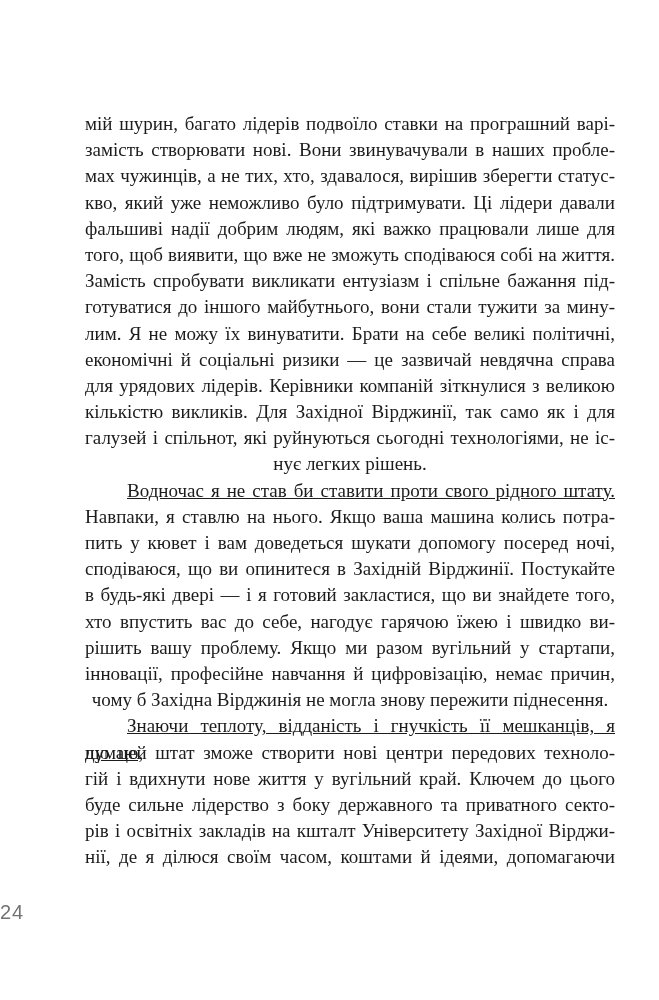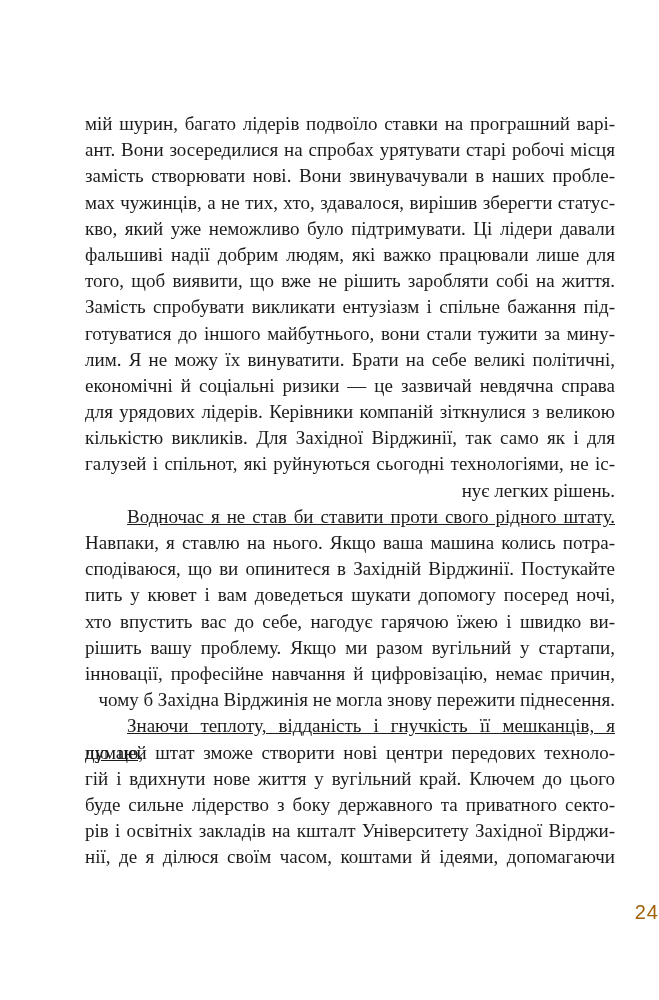--- a/index.html
+++ b/index.html
@@ -16,66 +16,66 @@
     position: absolute;
     left: 85px;
     top: 111px;
     width: 530px;
     color: #1c1c1c;
     font-size: 19px;
   }
   .line {
     height: 26.2px;
     line-height: 26.2px;
-    text-align: right;
+    text-align: center;
   }
   .line.just {
     text-align: justify;
     text-align-last: justify;
   }
   .line.indent {
     text-indent: 42px;
     text-decoration: underline;
   }
   .page-number {
     position: absolute;
     left: 0;
     top: 901px;
     width: 659px;
-    text-align: right;
+    text-align: left;
     font-family: "Liberation Sans", sans-serif;
     font-size: 20px;
     letter-spacing: 1px;
-    color: #a16207;
+    color: #737373;
   }
 </style>
 </head>
 <body>
 
 <div class="page">
   <div class="text-block">
       <div class="line just">мій шурин, багато лідерів подвоїло ставки на програшний варі-</div>
-      <div class="line just">ант. Вони зосередилися на спробах урятувати старі робочі місця</div>
       <div class="line just">замість створювати нові. Вони звинувачували в наших пробле-</div>
       <div class="line just">мах чужинців, а не тих, хто, здавалося, вирішив зберегти статус-</div>
       <div class="line just">кво, який уже неможливо було підтримувати. Ці лідери давали</div>
       <div class="line just">фальшиві надії добрим людям, які важко працювали лише для</div>
-      <div class="line just">того, щоб виявити, що вже не рішить заробляти собі на життя.</div>
+      <div class="line just">того, щоб виявити, що вже не зможуть сподіваюся собі на життя.</div>
       <div class="line just">Замість спробувати викликати ентузіазм і спільне бажання під-</div>
       <div class="line just">готуватися до іншого майбутнього, вони стали тужити за мину-</div>
       <div class="line just">лим. Я не можу їх винуватити. Брати на себе великі політичні,</div>
       <div class="line just">економічні й соціальні ризики — це зазвичай невдячна справа</div>
       <div class="line just">для урядових лідерів. Керівники компаній зіткнулися з великою</div>
       <div class="line just">кількістю викликів. Для Західної Вірджинії, так само як і для</div>
       <div class="line just">галузей і спільнот, які руйнуються сьогодні технологіями, не іс-</div>
       <div class="line">нує легких рішень.</div>
       <div class="line just indent">Водночас я не став би ставити проти свого рідного штату.</div>
       <div class="line just">Навпаки, я ставлю на нього. Якщо ваша машина колись потра-</div>
+      <div class="line just">пить у кювет і вам доведеться шукати допомогу посеред ночі,</div>
       <div class="line just">сподіваюся, що ви опинитеся в Західній Вірджинії. Постукайте</div>
-      <div class="line just">пить у кювет і вам доведеться шукати допомогу посеред ночі,</div>
+      <div class="line just">в будь-які двері — і я готовий закластися, що ви знайдете того,</div>
       <div class="line just">хто впустить вас до себе, нагодує гарячою їжею і швидко ви-</div>
       <div class="line just">рішить вашу проблему. Якщо ми разом вугільний у стартапи,</div>
       <div class="line just">інновації, професійне навчання й цифровізацію, немає причин,</div>
       <div class="line">чому б Західна Вірджинія не могла знову пережити піднесення.</div>
       <div class="line just indent">Знаючи теплоту, відданість і гнучкість її мешканців, я думаю,</div>
       <div class="line just">що цей штат зможе створити нові центри передових техноло-</div>
       <div class="line just">гій і вдихнути нове життя у вугільний край. Ключем до цього</div>
       <div class="line just">буде сильне лідерство з боку державного та приватного секто-</div>
       <div class="line just">рів і освітніх закладів на кшталт Університету Західної Вірджи-</div>
       <div class="line just">нії, де я ділюся своїм часом, коштами й ідеями, допомагаючи</div>

